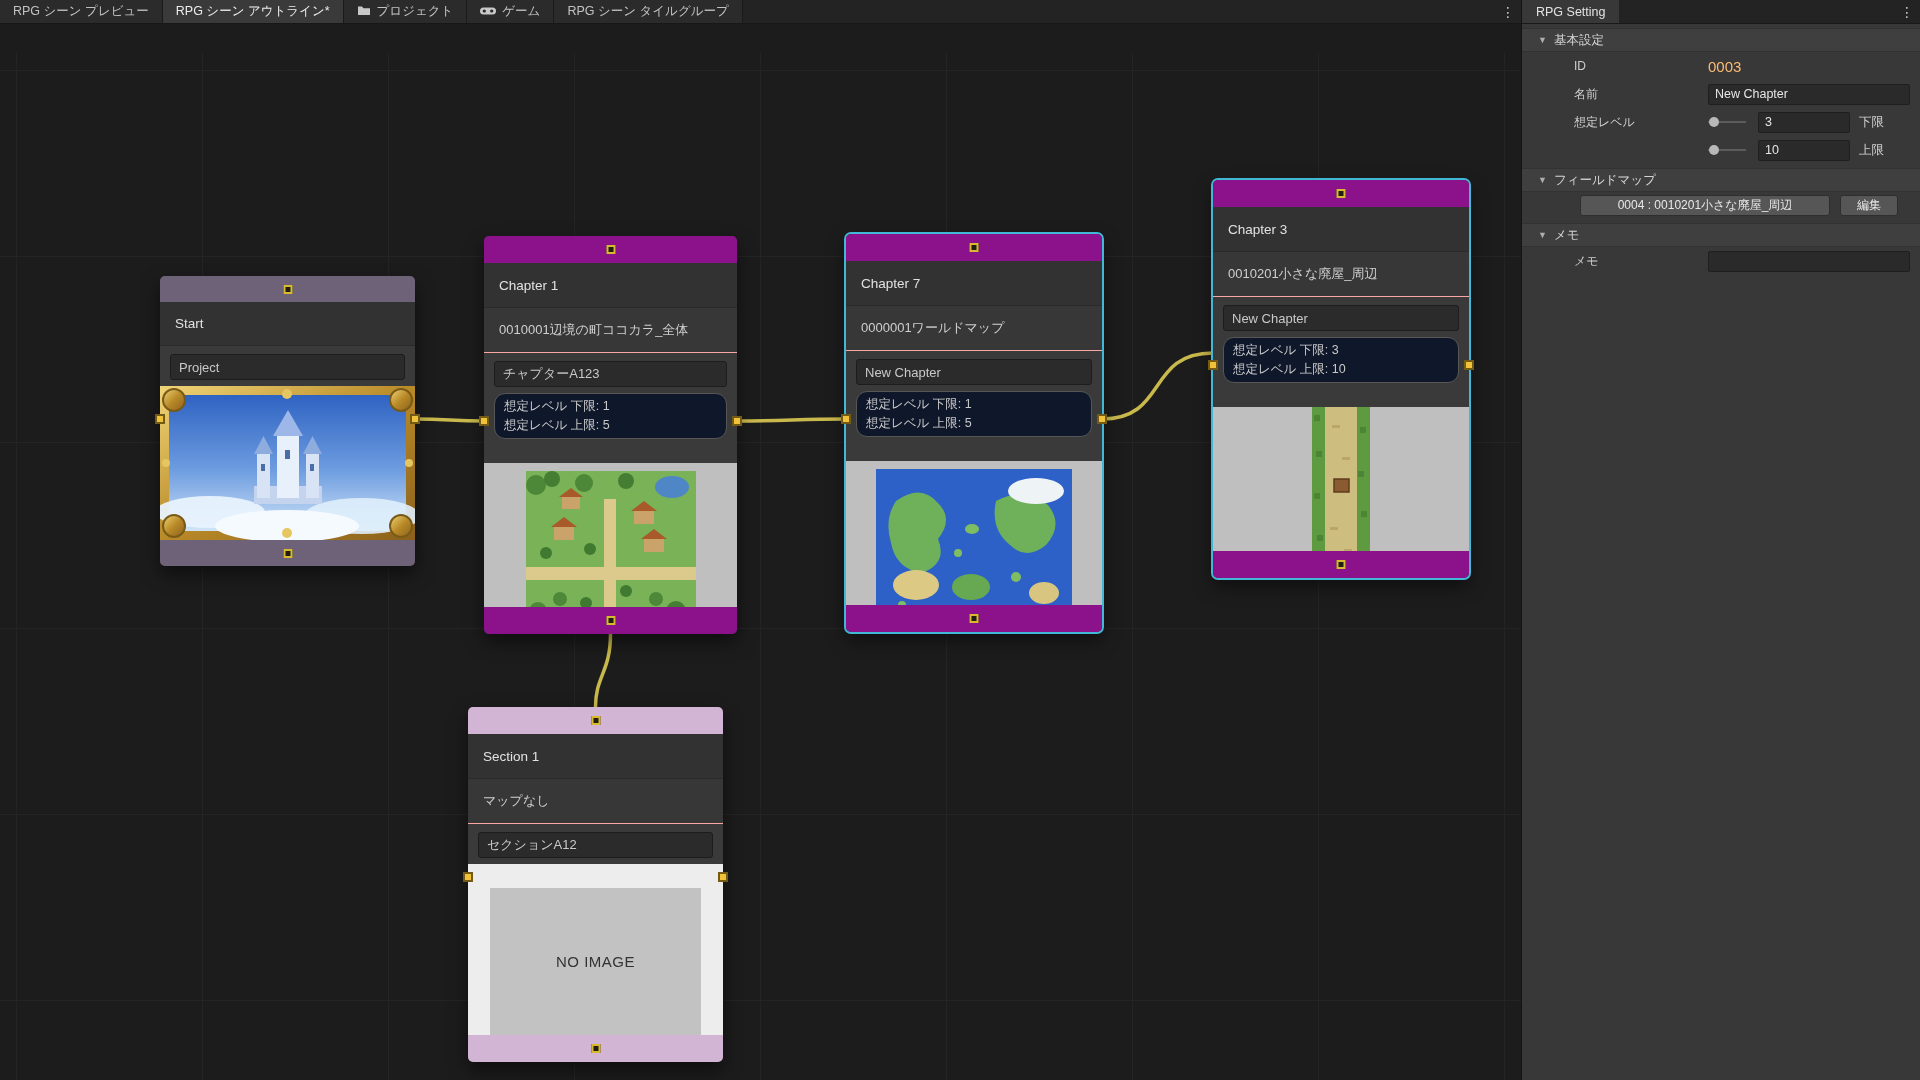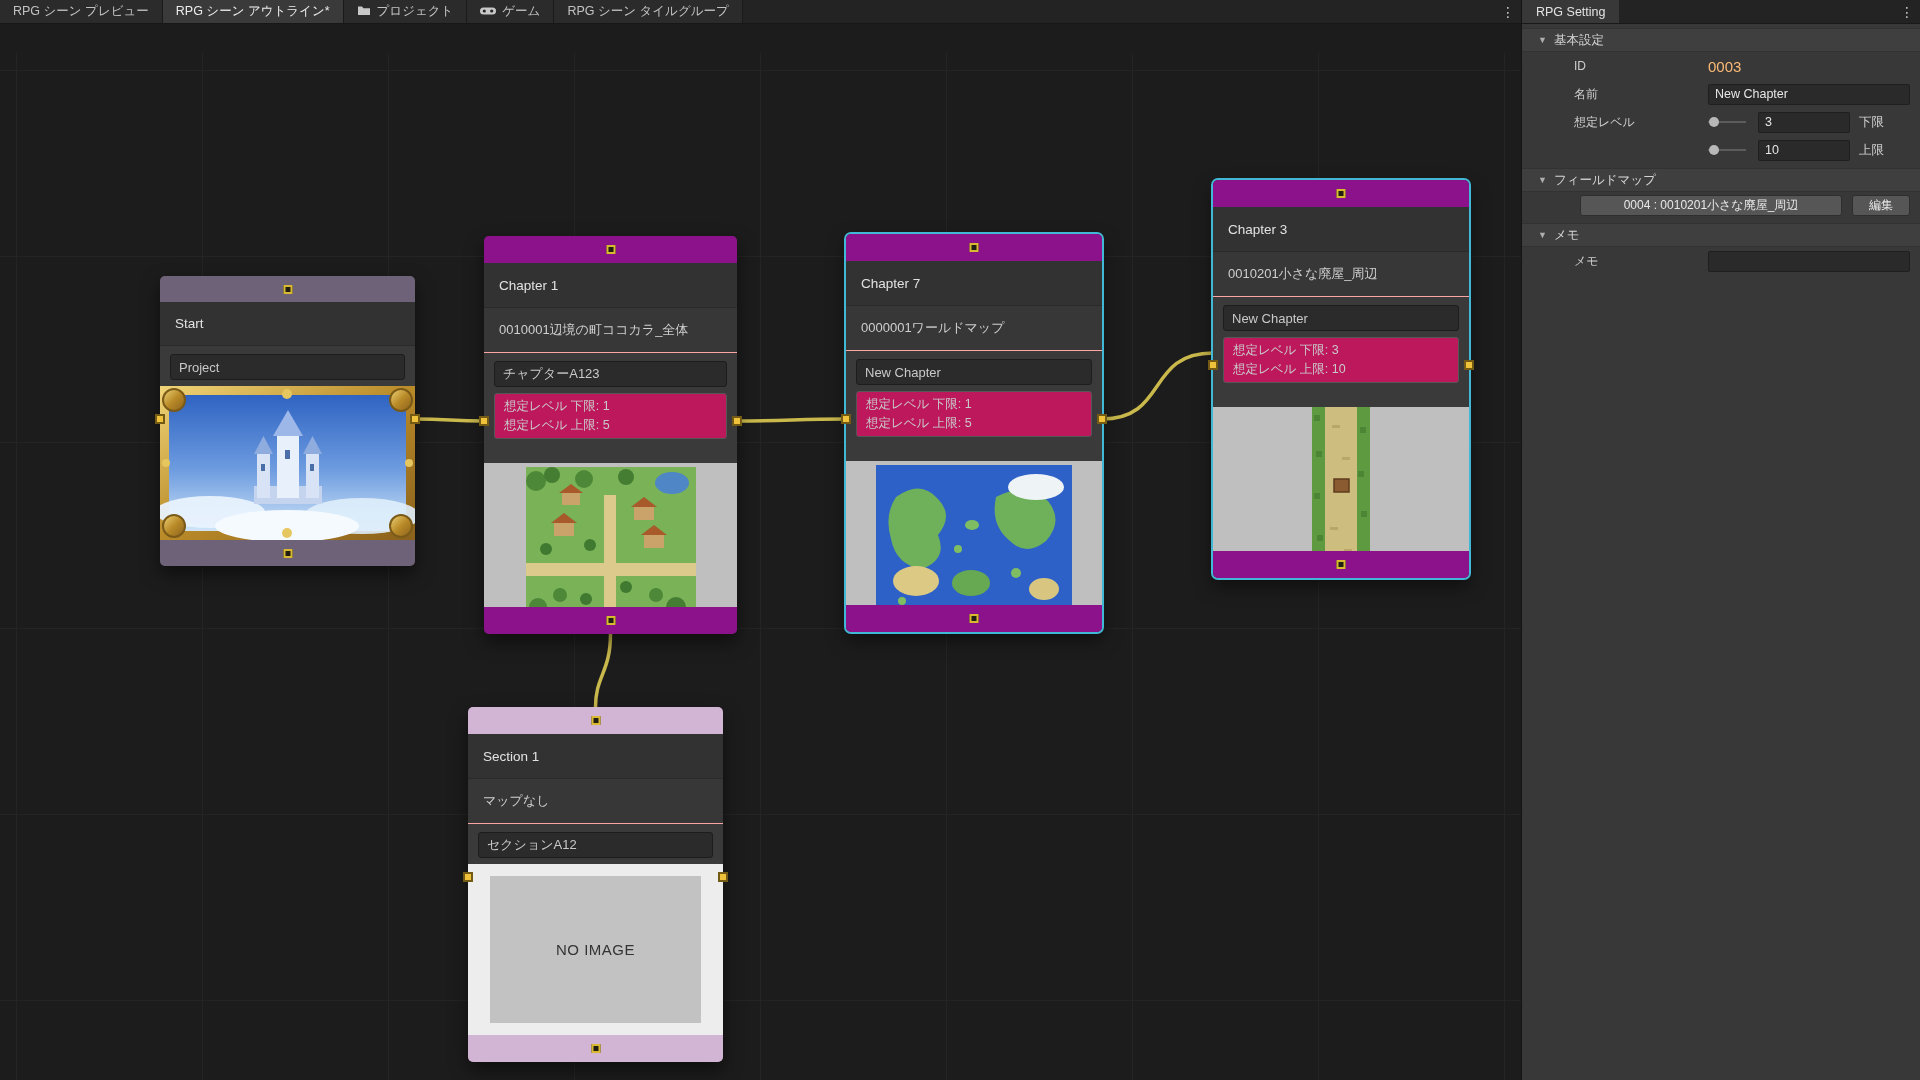--- a/index.html
+++ b/index.html
@@ -30,22 +30,22 @@
   .cap{height:27px;border-radius:5px 5px 0 0;position:relative}
   .foot{position:absolute;left:0;bottom:0;width:100%;height:27px;border-radius:0 0 5px 5px}
   .c-purple{background:#8c128c}
   .c-gray{background:#6e6279}
   .c-pink{background:#d2b4d4}
   .start .cap{height:26px}.start .foot{height:26px}
   .node-title{height:45px;display:flex;align-items:center;padding:0 15px;background:#323232;border-bottom:1px solid #2a2a2a;color:#e2e2e2;font-size:13.5px}
   .start .node-title{height:44px}
   .node-sub{height:45px;display:flex;align-items:center;padding:0 15px;background:#373737;border-bottom:1px solid #fca5a5;color:#cfcfcf;font-size:13px}
   .node-field{display:block;margin:8px 10px 6px;width:calc(100% - 20px);height:26px;background:#2b2b2b;border:1px solid #1d1d1d;border-radius:3px;color:#c9c9c9;font-size:13px;padding:0 8px;font-family:inherit;outline:none}
-  .level-box{margin:0 10px 24px;background:#be185d;border:1px solid #565656;border-radius:3px;padding:3px 9px;font-size:12.5px;color:#c9c9c9;line-height:19px}
-  .node-img{position:relative;background:#bfbfbf;overflow:hidden;display:flex;align-items:center;justify-content:center}
+  .level-box{margin:0 10px 24px;background:#0f172a;border:1px solid #565656;border-radius:11px;padding:3px 9px;font-size:12.5px;color:#c9c9c9;line-height:19px}
+  .node-img{position:relative;background:#bfbfbf;overflow:hidden;display:flex;align-items:flex-end;justify-content:center}
   .noimg-outer{background:#ededed}
   .noimg-inner{width:calc(100% - 44px);height:147px;background:#c2c2c2;display:flex;align-items:center;justify-content:center;color:#333;font-size:15px;letter-spacing:.5px}
 
   
   .port{position:absolute;width:10px;height:10px;background:#f0c23c;border:2px solid #735a15;z-index:7}
   .port.pl{left:-5px}.port.pr{right:-5px}
   .bar-handle{position:absolute;left:50%;top:calc(50% - 4.5px);transform:translateX(-50%);width:9px;height:9px;border:2px solid #d8b92f;background:#211f14;z-index:7}
 
   
   .inspector{position:absolute;left:1521px;top:0;width:399px;height:1080px;background:#383838;border-left:1px solid #141414;z-index:4}
@@ -55,21 +55,21 @@
   .tri{font-size:9px;color:#aeaeae}
   .p-row{display:flex;align-items:center;height:28px;padding:0 10px 0 52px}
   .p-label{width:134px;font-size:12px;color:#cfcfcf;flex:none}
   .p-value{font-size:15px;color:#fdba74}
   .p-input{flex:1;height:21px;background:#2a2a2a;border:1px solid #1f1f1f;border-radius:2px;color:#e6e6e6;font-size:12.5px;padding:0 6px;font-family:inherit;outline:none;min-width:0}
   .num-input{flex:none;width:92px;height:21px;background:#2a2a2a;border:1px solid #1f1f1f;border-radius:2px;color:#e6e6e6;font-size:12.5px;padding:0 6px;font-family:inherit;outline:none}
   .slider{width:38px;height:2px;background:#5c5c5c;position:relative;margin-right:12px;flex:none}
   .knob{position:absolute;left:1px;top:-4px;width:10px;height:10px;border-radius:50%;background:#b8b8b8}
   .suffix{margin-left:9px;font-size:12.5px;color:#cfcfcf}
   .btn{height:21px;background:#565656;border:1px solid #2e2e2e;border-radius:3px;color:#e8e8e8;font-size:12px;display:flex;align-items:center;justify-content:center;cursor:default}
-  .fieldmap-row{display:flex;gap:10px;padding:3px 10px 3px 58px;align-items:flex-start}
+  .fieldmap-row{display:flex;gap:10px;padding:3px 22px 3px 58px;align-items:flex-start}
   .fm-btn{flex:1;overflow:hidden;white-space:nowrap}
   .edit-btn{width:58px;flex:none}
 </style>
 </head>
 <body>
 
 <div id="page">
 
   <div class="canvas"></div>
 

